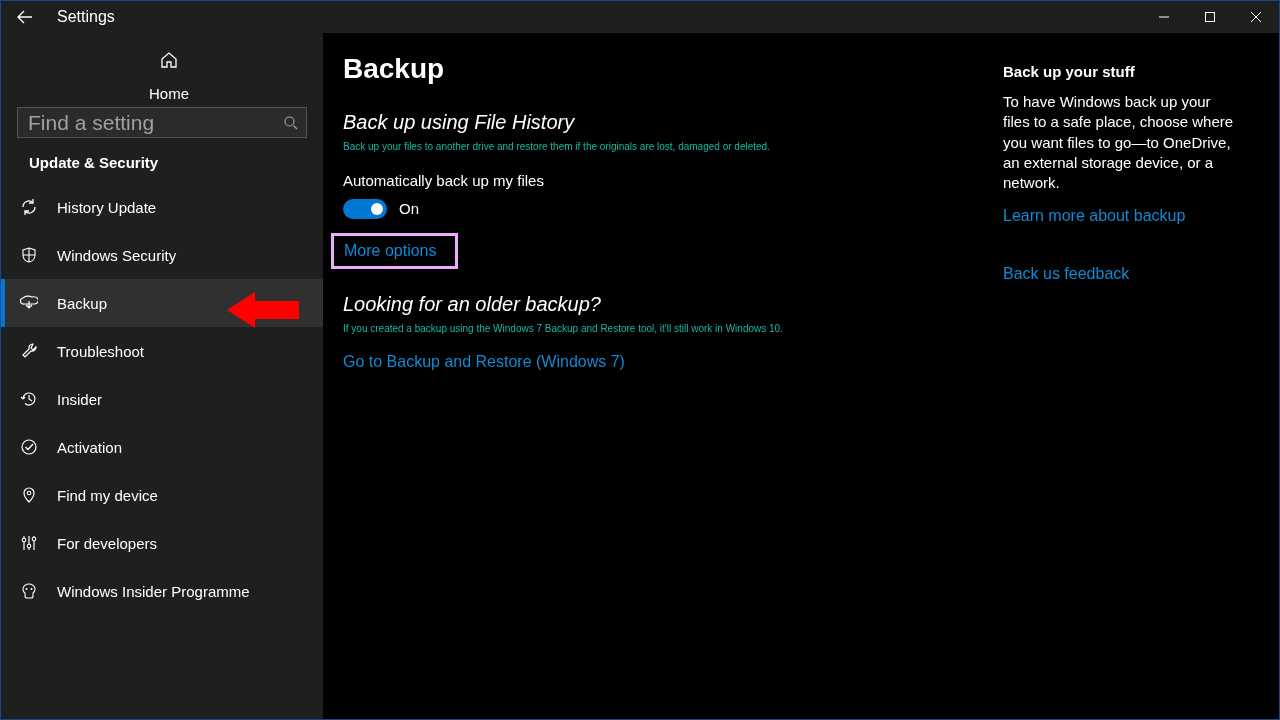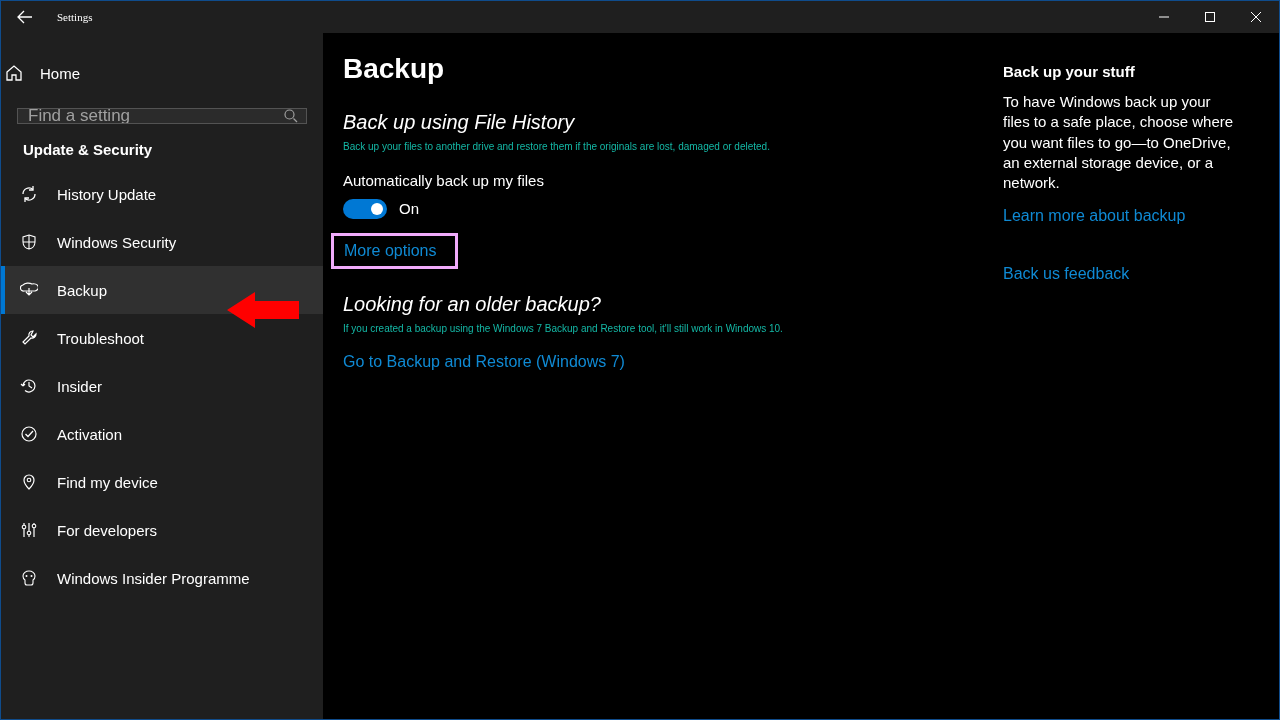--- a/index.html
+++ b/index.html
@@ -1,34 +1,34 @@
 <!DOCTYPE html>
 <html><head>
 <meta charset="utf-8">
 <style>
   * { margin: 0; padding: 0; box-sizing: border-box; font-family: "Segoe UI", sans-serif; }
   body { width: 1280px; height: 720px; background: #000; color: #fff; overflow: hidden; border: 1px solid #0f4c8c; }
   
   .titlebar { height: 32px; display: flex; align-items: center; background: #1f1f1f; }
   .back-btn { width: 48px; height: 32px; display: flex; align-items: center; justify-content: center; cursor: pointer; }
-  .title-text { font-size: 11px; font-weight: 400; color: #fff; margin-left: 8px; font-family: Liberation Serif, serif; }
+  .title-text { font-size: 16px; font-weight: 400; color: #fff; margin-left: 8px; }
   .caption-btns { margin-left: auto; display: flex; }
   .caption-btn { width: 46px; height: 32px; display: flex; align-items: center; justify-content: center; cursor: pointer; color: #fff; }
   
   .app { display: flex; height: calc(720px - 34px); }
   .sidebar { width: 322px; background: #1f1f1f; display: flex; flex-direction: column; padding-top: 18px; }
-  .home-row { display: flex; align-items: center; height: 44px; padding-left: 3px; gap: 16px; cursor: pointer; margin-bottom: 8px; }
+  .home-row { display: flex; align-items: center; height: 44px; padding-left: 14px; gap: 16px; cursor: pointer; margin-bottom: 8px; flex-direction: column; }
   .home-row .lbl { font-size: 15px; }
   
   .search-wrap { margin: 4px 16px 16px 16px; position: relative; }
-  .search-input { width: 100%; height: 16px; background: #2b2b2b; border: 1px solid #535353; color: #f0abfc; padding: 0 36px 0 10px; font-size: 17px; outline: none; }
+  .search-input { width: 100%; height: 31px; background: #2b2b2b; border: 1px solid #535353; color: #f0abfc; padding: 0 36px 0 10px; font-size: 21px; outline: none; }
   .search-input::placeholder { color: #a0a0a0; }
   .search-icon-box { position: absolute; right: 8px; top: 50%; transform: translateY(-50%); color: #a0a0a0; }
   
-  .section-header { padding: 0 18px 12px 22px; font-size: 15px; font-weight: 600; }
+  .section-header { padding: 0 18px 12px 28px; font-size: 15px; font-weight: 600; }
   
   .nav-item { display: flex; align-items: center; height: 48px; padding-left: 18px; gap: 18px; cursor: pointer; font-size: 15px; position: relative; }
   .nav-item.active { background: #303030; }
   .nav-item.active::before { content: ""; position: absolute; left: 0; top: 0; bottom: 0; width: 4px; background: #0078d4; }
   .nav-icon { width: 20px; display: flex; align-items: center; justify-content: center; }
   
   .content { flex: 1; background: #000; display: flex; padding: 20px 0 0 20px; }
   .main { flex: 1; max-width: 660px; }
   .page-title { font-size: 28px; font-weight: 600; margin-bottom: 26px; }
   .sub-h { font-size: 20px; font-weight: 400; margin-bottom: 6px; font-style: italic; }

